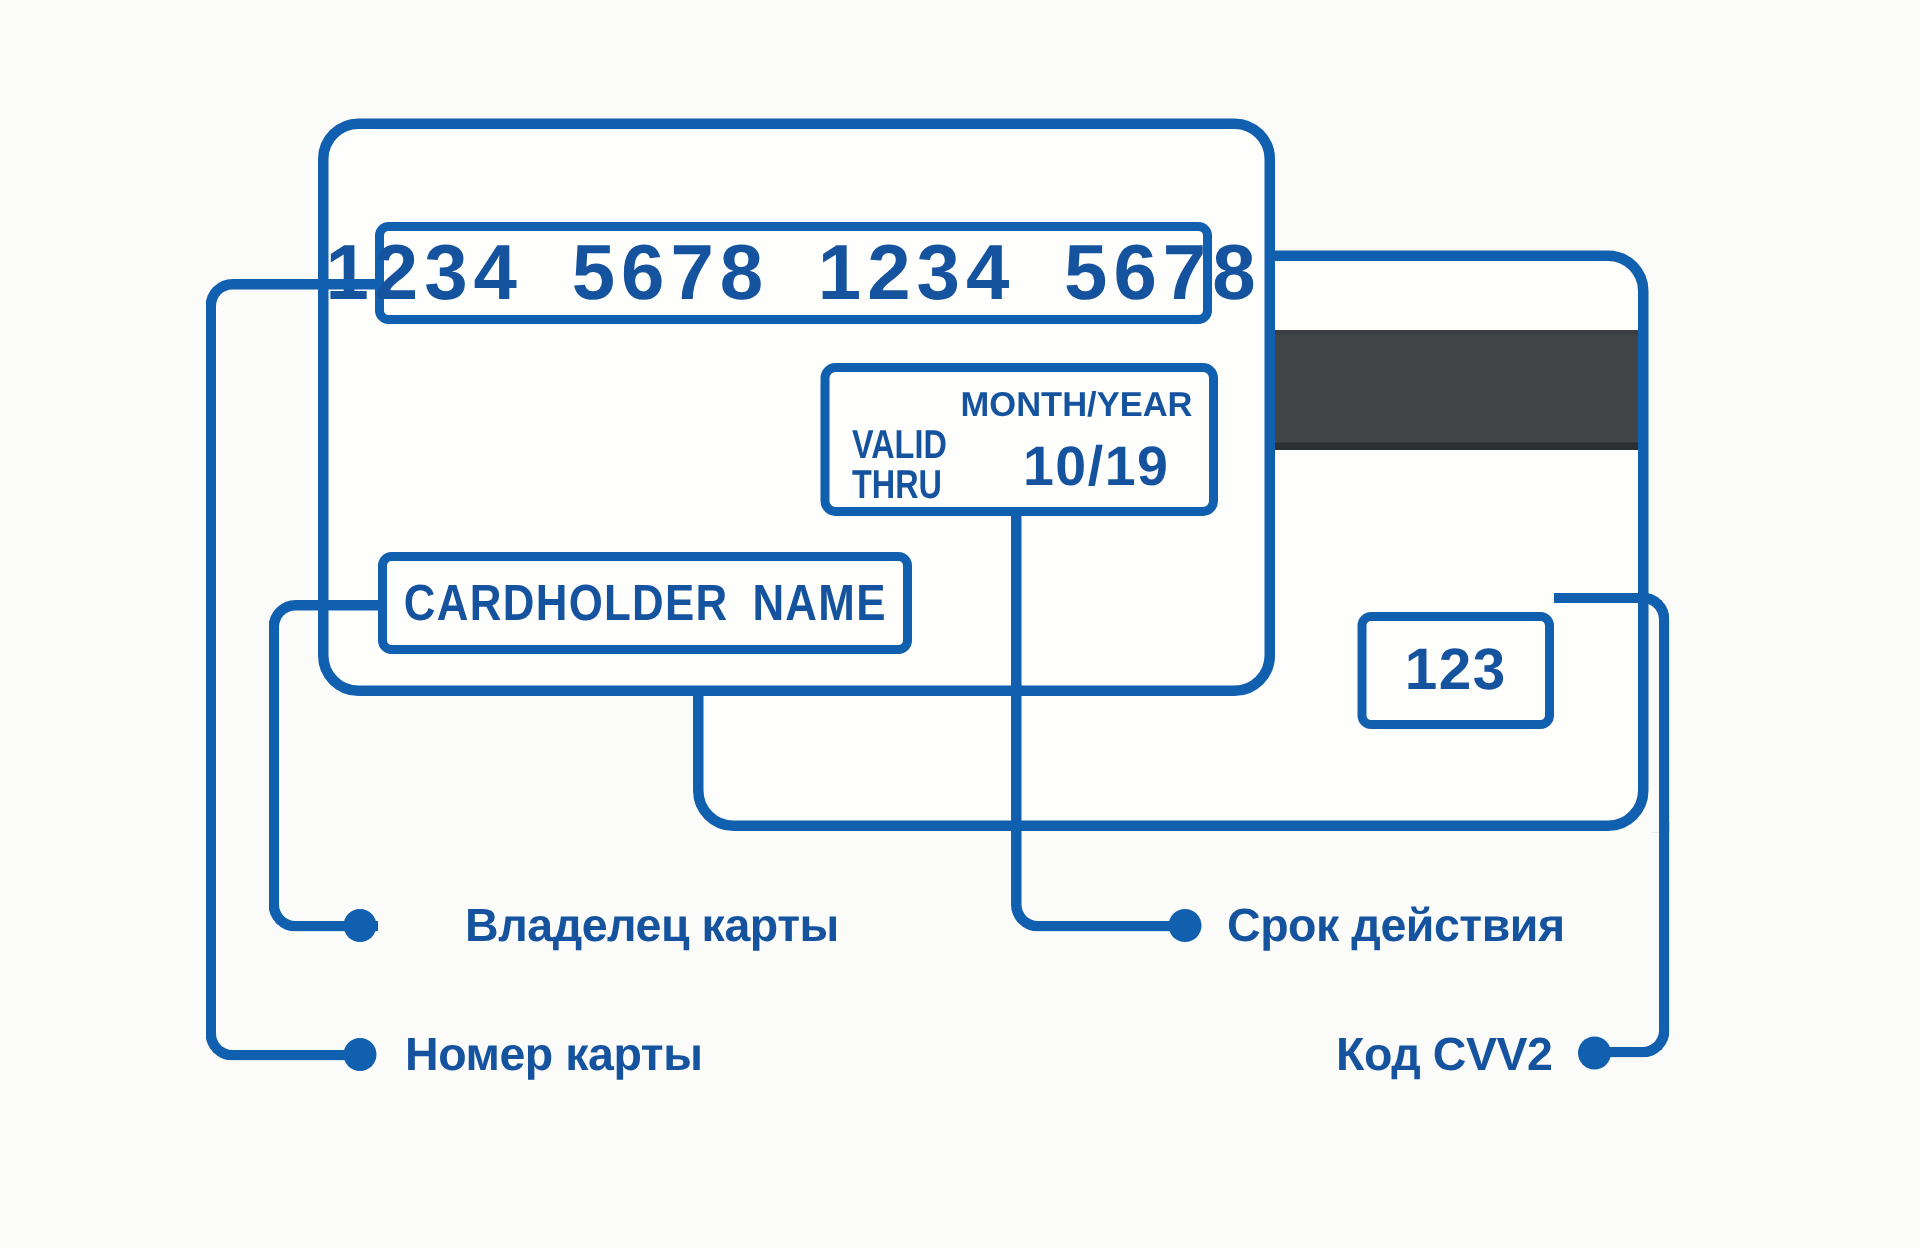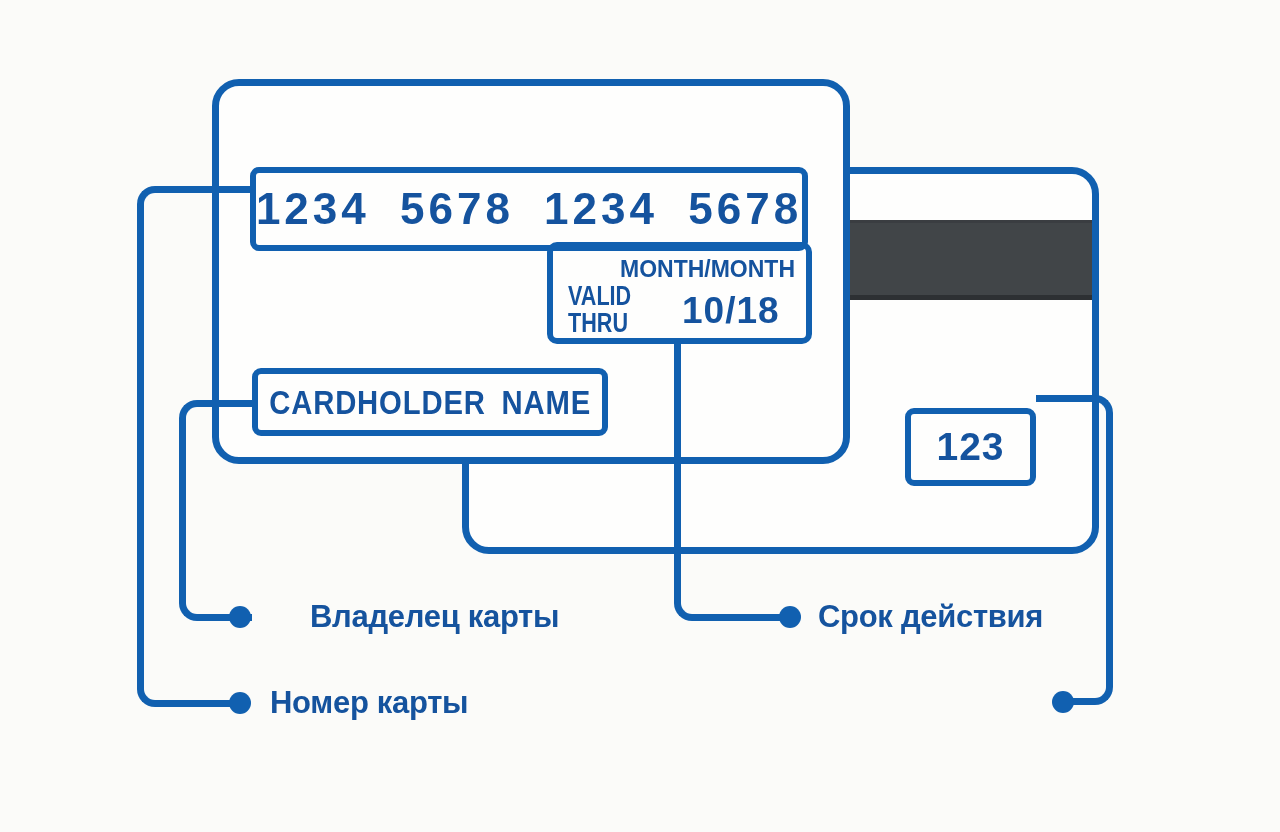--- a/index.html
+++ b/index.html
@@ -42,22 +42,22 @@
 
   
   .inner-box{
     position:absolute;z-index:3;
     border:6px solid var(--blue);
     border-radius:9px;
     display:flex;align-items:center;justify-content:center;
     color:var(--text-blue);font-weight:bold;white-space:nowrap;
   }
   .number-box{
-    left:250px;top:167px;width:558px;height:84px;
-    font-size:44px;letter-spacing:4px;word-spacing:14px;
+    left:250px;top:148px;width:558px;height:68px;
+    font-size:52px;letter-spacing:4px;word-spacing:14px;
   }
   .cardholder-box{
     left:252px;top:368px;width:356px;height:68px;
     font-size:34px;
   }
   .cardholder-box .fit{
     transform:scaleX(.86);
     letter-spacing:1px;word-spacing:8px;white-space:nowrap;
   }
   .cvv-box{
@@ -143,26 +143,26 @@
     <div class="stripe"></div>
   </div>
 
   <div class="card front-card"></div>
 
   <div class="inner-box number-box">
     <span>1234 5678 1234 5678</span>
   </div>
 
   <div class="inner-box valid-box">
-    <span class="month-year">MONTH/MONTH</span>
+    <span class="month-year">MONTH/YEAR</span>
     <span class="valid-thru">
       <span>VALID</span>
       <span>THRU</span>
     </span>
-    <span class="valid-value">10/18</span>
+    <span class="valid-value">10/19</span>
   </div>
 
   <div class="inner-box cardholder-box">
     <span class="fit">CARDHOLDER NAME</span>
   </div>
 
   <div class="inner-box cvv-box">
     <span>123</span>
   </div>
 
@@ -173,14 +173,15 @@
   <div class="conn conn-cvv-b"></div>
 
   <div class="dot dot-cardholder"></div>
   <div class="dot dot-number"></div>
   <div class="dot dot-valid"></div>
   <div class="dot dot-cvv"></div>
 
   <div class="callout label-cardholder">Владелец карты</div>
   <div class="callout label-valid">Срок действия</div>
   <div class="callout label-number">Номер карты</div>
+  <div class="callout label-cvv">Код CVV2</div>
 
 </div>
 
 </body></html>

